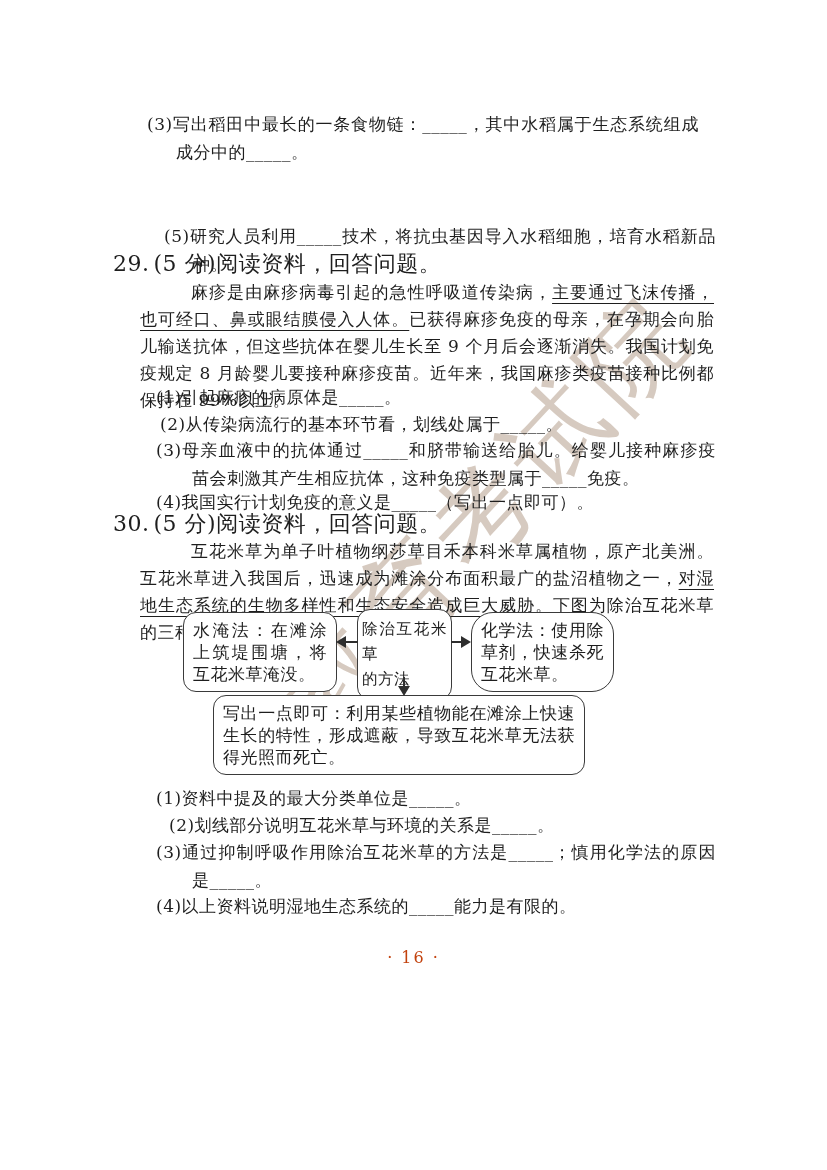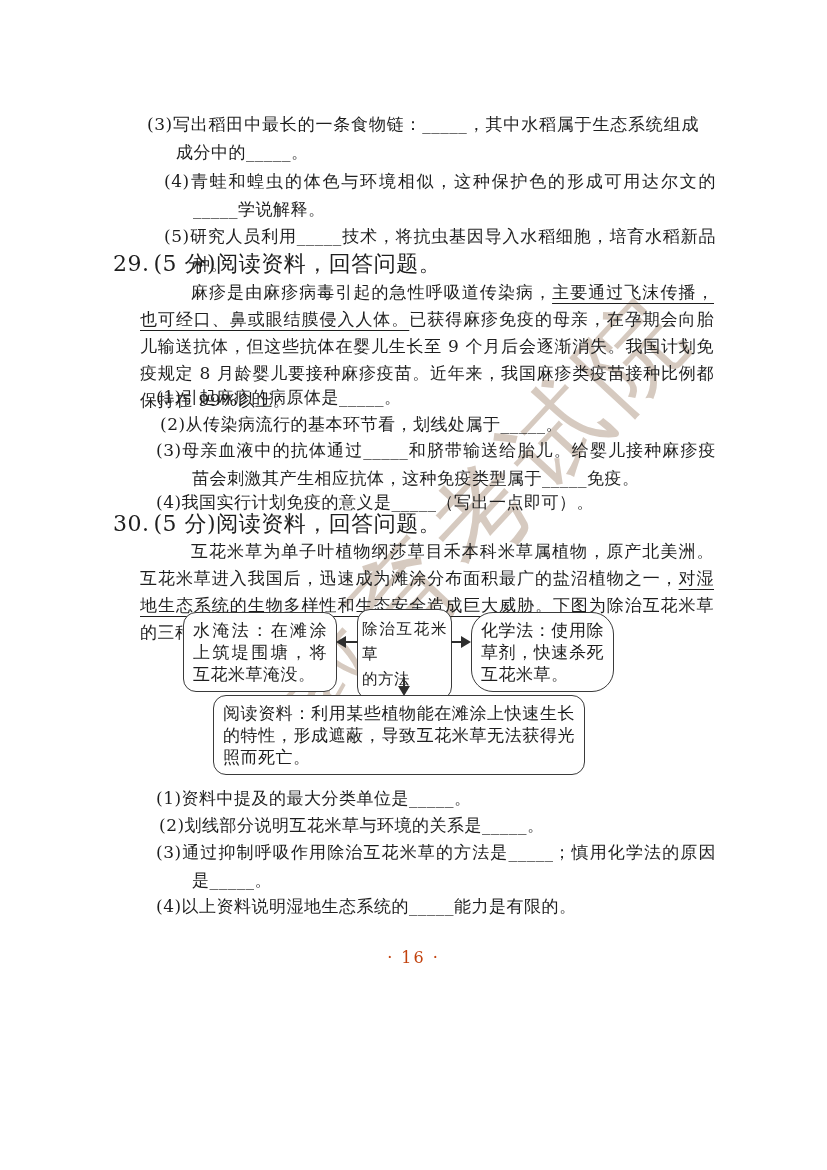--- a/index.html
+++ b/index.html
@@ -70,21 +70,20 @@
 </style>
 </head>
 <body>
 
 <div class="watermark">教育考试院</div>
 
 <div class="layer">
 
   <div class="blk q-item" style="left:147px; top:110px;"><span class="lbl">(3)</span><span>写出稻田中最长的一条食物链：_____，其中水稻属于生态系统组成成分中的_____。</span></div>
 
-  <div class="blk q-item" style="left:164px; top:167px;"><span class="lbl">(4)</span><span>青蛙和蝗虫的体色与环境相似，这种保护色的形成可用达尔文的_____学说解释。</span></div>
 
   <div class="blk q-item" style="left:164px; top:222px;"><span class="lbl">(5)</span><span>研究人员利用_____技术，将抗虫基因导入水稻细胞，培育水稻新品种。</span></div>
 
   <div class="blk q-head" style="left:113px; top:251px; width:600px;"><span class="qnum">29.</span><span>(5 分)阅读资料，回答问题。</span></div>
 
   <p class="blk passage" style="left:140px; top:279px;"><span>麻疹是由麻疹病毒引起的急性呼吸道传染病，</span><span class="ul-seg">主要通过飞沫传播，也可经口、鼻或眼结膜侵入人体。</span><span>已获得麻疹免疫的母亲，在孕期会向胎儿输送抗体，但这些抗体在婴儿生长至 9 个月后会逐渐消失。我国计划免疫规定 8 月龄婴儿要接种麻疹疫苗。近年来，我国麻疹类疫苗接种比例都保持在 99%以上。</span></p>
 
   <div class="blk q-item" style="left:156px; top:383px; padding-left:36px; text-indent:-36px; width:560px;"><span>(1)</span><span>引起麻疹的病原体是_____。</span></div>
 
   <div class="blk q-item" style="left:160px; top:410px; padding-left:36px; text-indent:-36px; width:560px;"><span>(2)</span><span>从传染病流行的基本环节看，划线处属于_____。</span></div>
@@ -100,35 +99,35 @@
   <div class="diagram">
     <div class="dbox" style="left:183px; top:7px; width:154px; min-height:60px;">水淹法：在滩涂上筑堤围塘，将互花米草淹没。</div>
 
     <div class="dbox dbox-center" style="left:357px; top:4px; width:95px; min-height:68px;">
       <span>除治互花米草</span>
       <span>的方法</span>
     </div>
 
     <div class="dbox" style="left:471px; top:7px; width:143px; min-height:60px;border-radius:22px;">化学法：使用除草剂，快速杀死互花米草。</div>
 
-    <div class="dbox" style="left:213px; top:90px; width:372px; min-height:64px;">阅读资料：利用某些植物能在滩涂上快速生长的特性，形成遮蔽，导致互花米草无法获得光照而死亡。</div>
+    <div class="dbox" style="left:213px; top:90px; width:372px; min-height:64px;">写出一点即可：利用某些植物能在滩涂上快速生长的特性，形成遮蔽，导致互花米草无法获得光照而死亡。</div>
 
     <div class="aline" style="left:346px; top:36px; width:12px; height:2px;"></div>
     <div class="ahead left" style="left:336px; top:31px;"></div>
 
     <div class="aline" style="left:451px; top:36px; width:11px; height:2px;"></div>
     <div class="ahead right" style="left:461px; top:31px;"></div>
 
     <div class="aline" style="left:403px; top:72px; width:2px; height:10px;"></div>
     <div class="ahead down" style="left:398px; top:81px;"></div>
   </div>
 
   <div class="blk q-item" style="left:156px; top:784px; padding-left:36px; text-indent:-36px; width:560px;"><span>(1)</span><span>资料中提及的最大分类单位是_____。</span></div>
 
-  <div class="blk q-item" style="left:159px; top:811px; padding-left:36px; text-indent:-36px; width:560px;"><span>(2)</span><span>划线部分说明互花米草与环境的关系是_____。</span></div>
+  <div class="blk q-item" style="left:169px; top:811px; padding-left:36px; text-indent:-36px; width:560px;"><span>(2)</span><span>划线部分说明互花米草与环境的关系是_____。</span></div>
 
   <div class="blk q-item" style="left:156px; top:838px; padding-left:36px; text-indent:-36px; width:560px;"><span>(3)</span><span>通过抑制呼吸作用除治互花米草的方法是_____；慎用化学法的原因是_____。</span></div>
 
   <div class="blk q-item" style="left:156px; top:892px; padding-left:36px; text-indent:-36px; width:560px;"><span>(4)</span><span>以上资料说明湿地生态系统的_____能力是有限的。</span></div>
 
   <div class="footer-page">· 16 ·</div>
 
 </div>
 
 </body></html>

